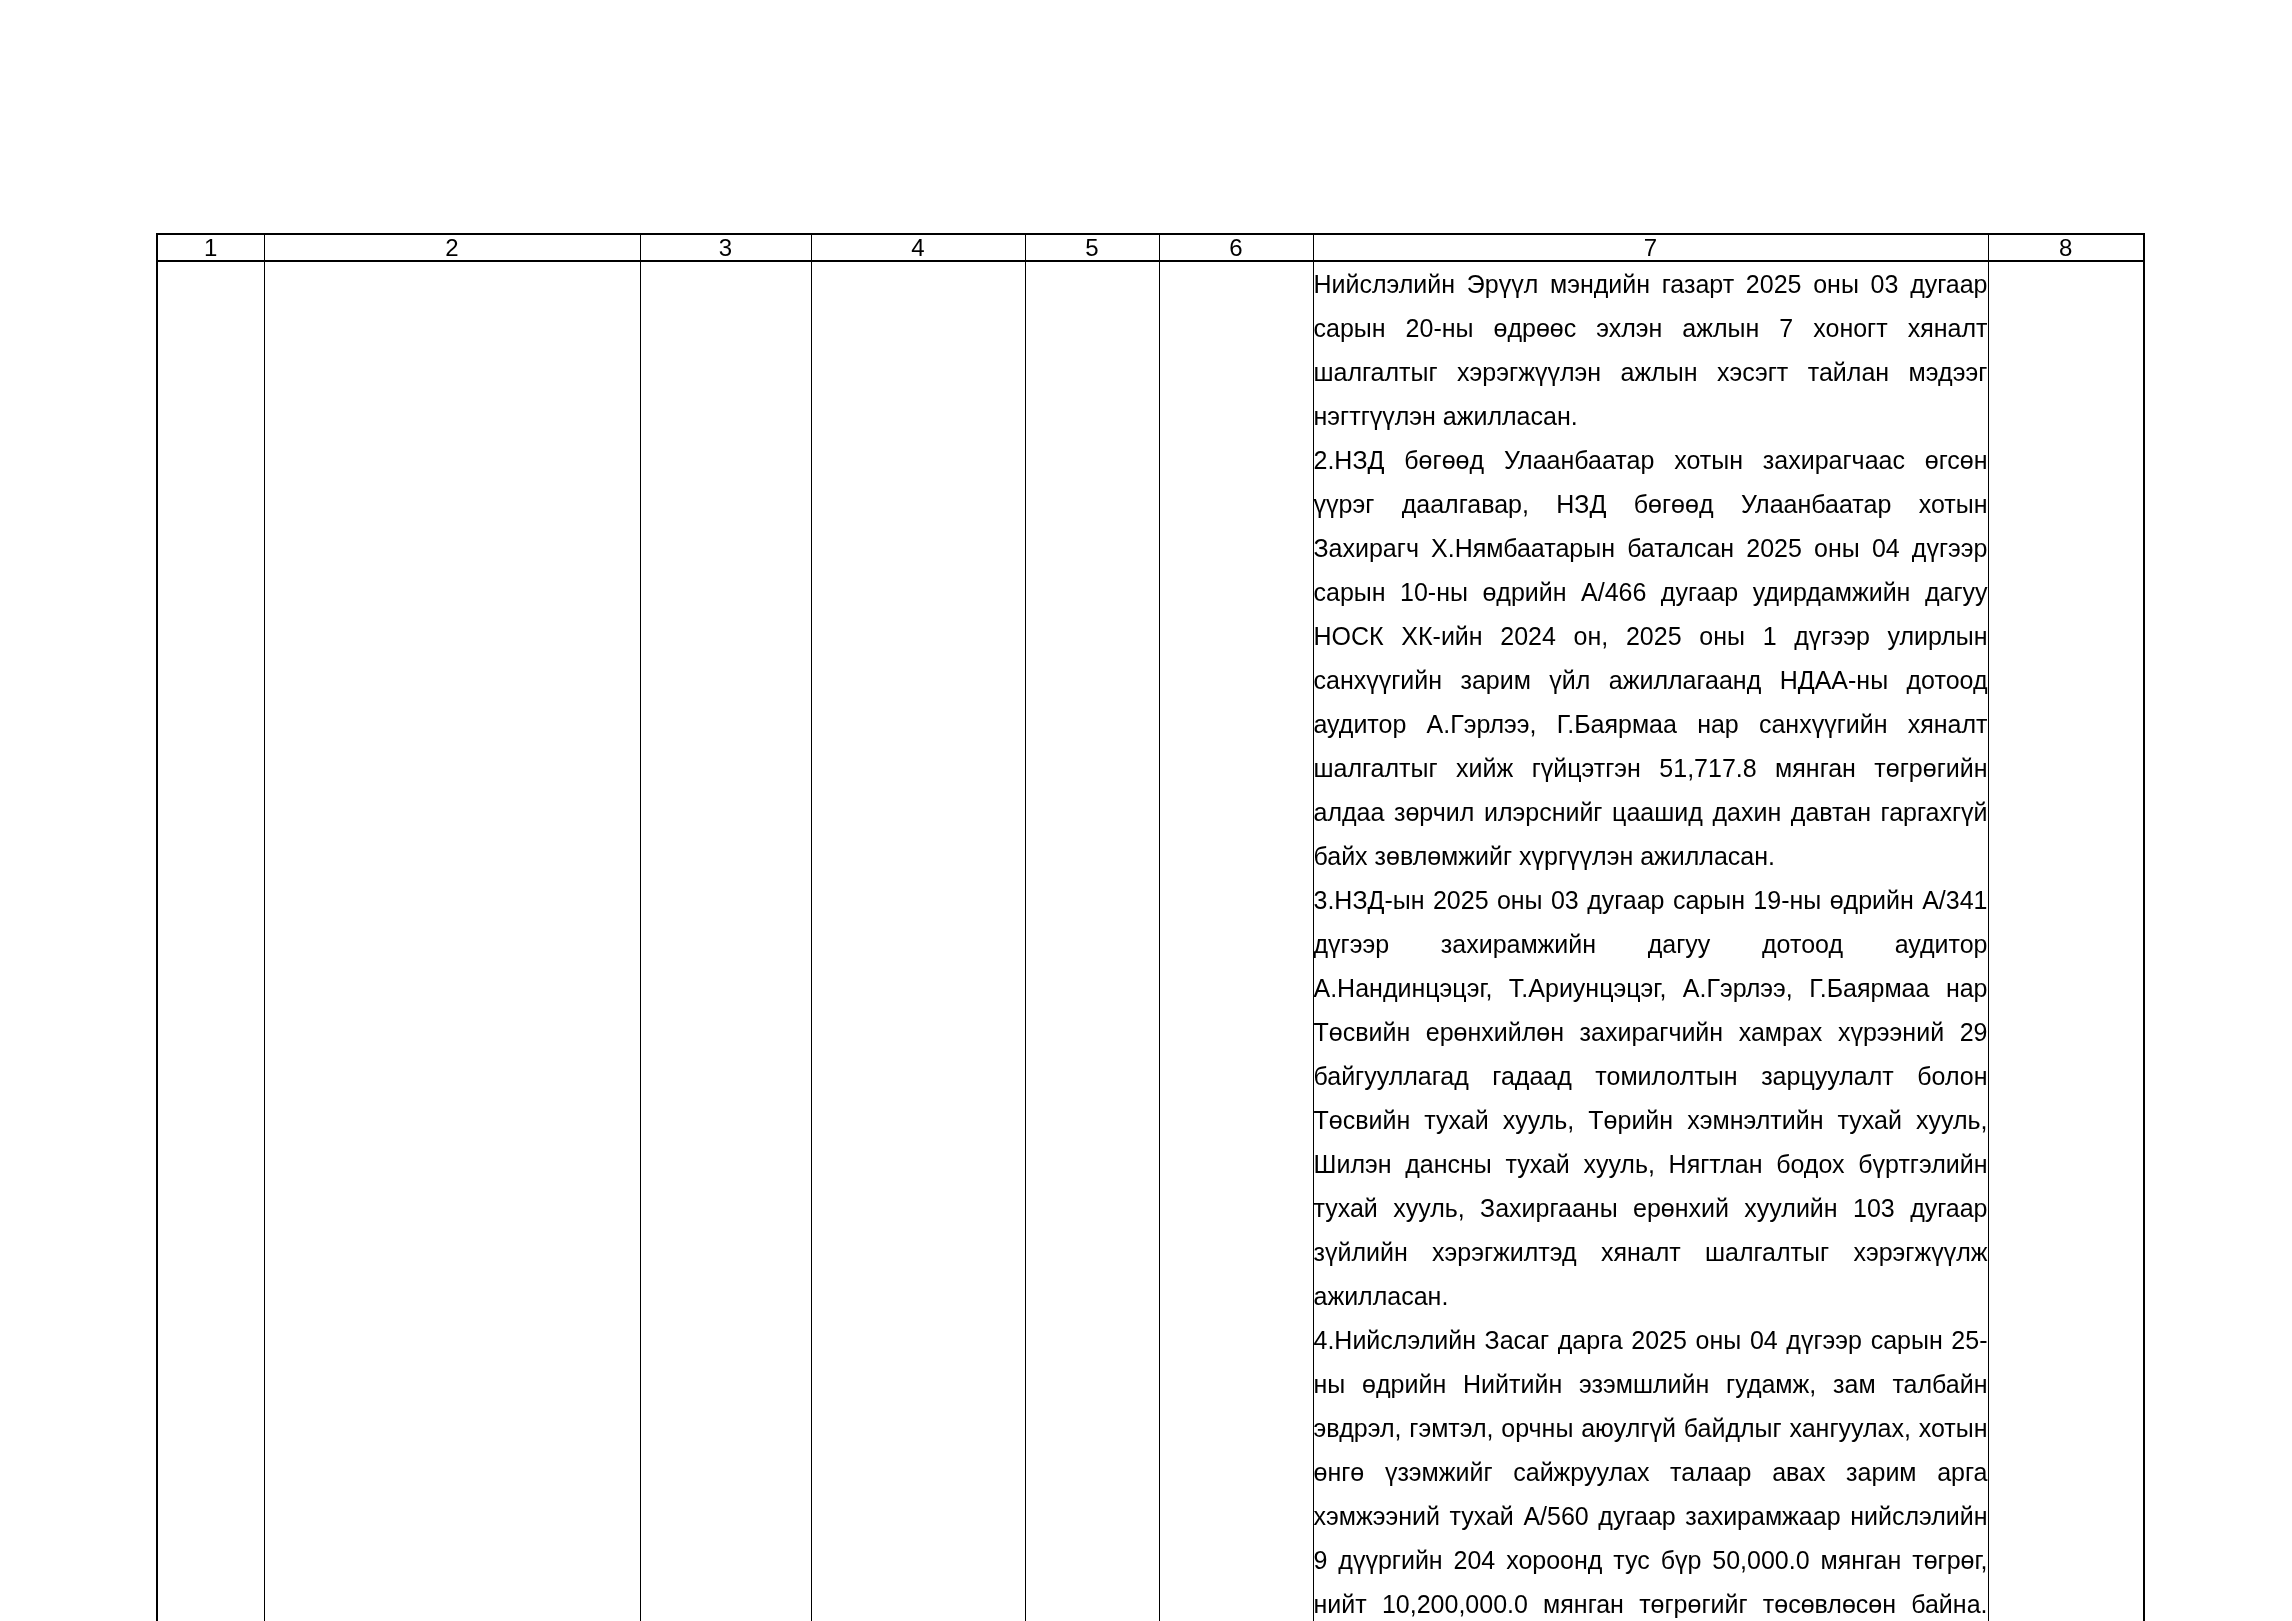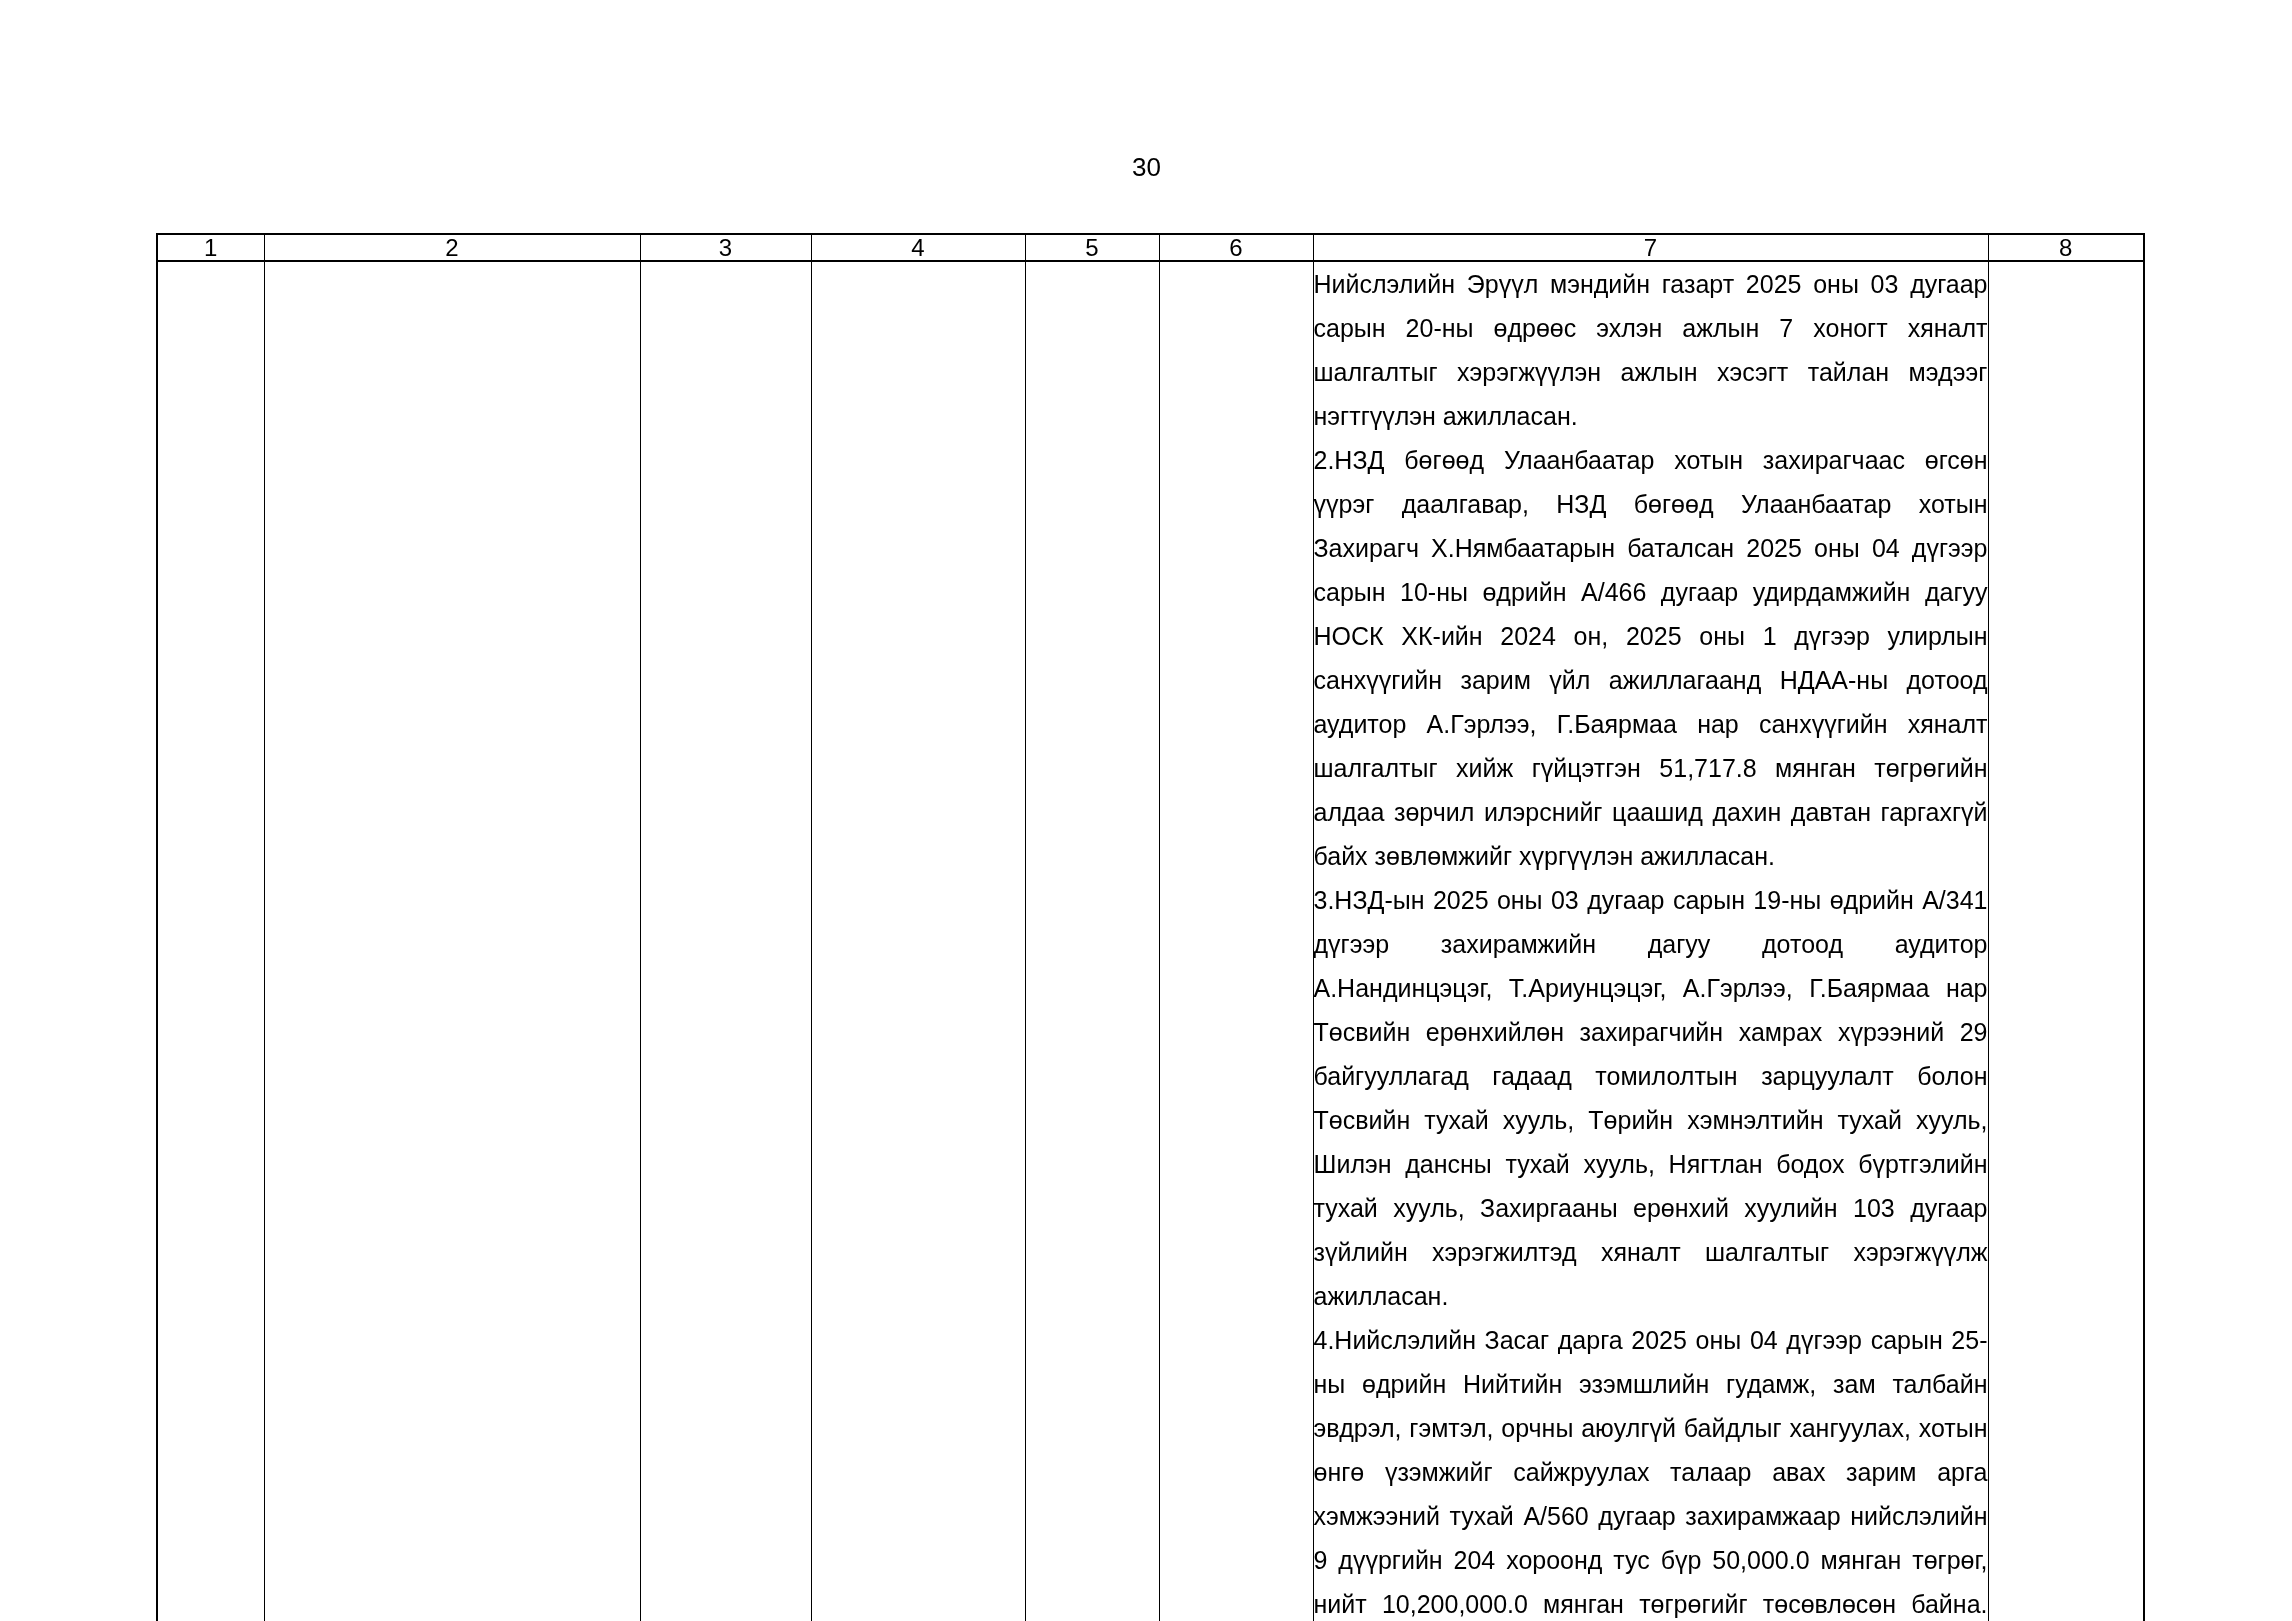--- a/index.html
+++ b/index.html
@@ -66,21 +66,20 @@
     padding: 0;
     text-align: justify;
     color: #000000;
   }
 </style>
 </head>
 <body>
 
 <div class="page">
 
-  <div class="page-number">30</div>
 
   <table class="report-table">
     <colgroup>
       <col style="width:107px">
       <col style="width:376px">
       <col style="width:171px">
       <col style="width:214px">
       <col style="width:134px">
       <col style="width:154px">
       <col style="width:675px">

